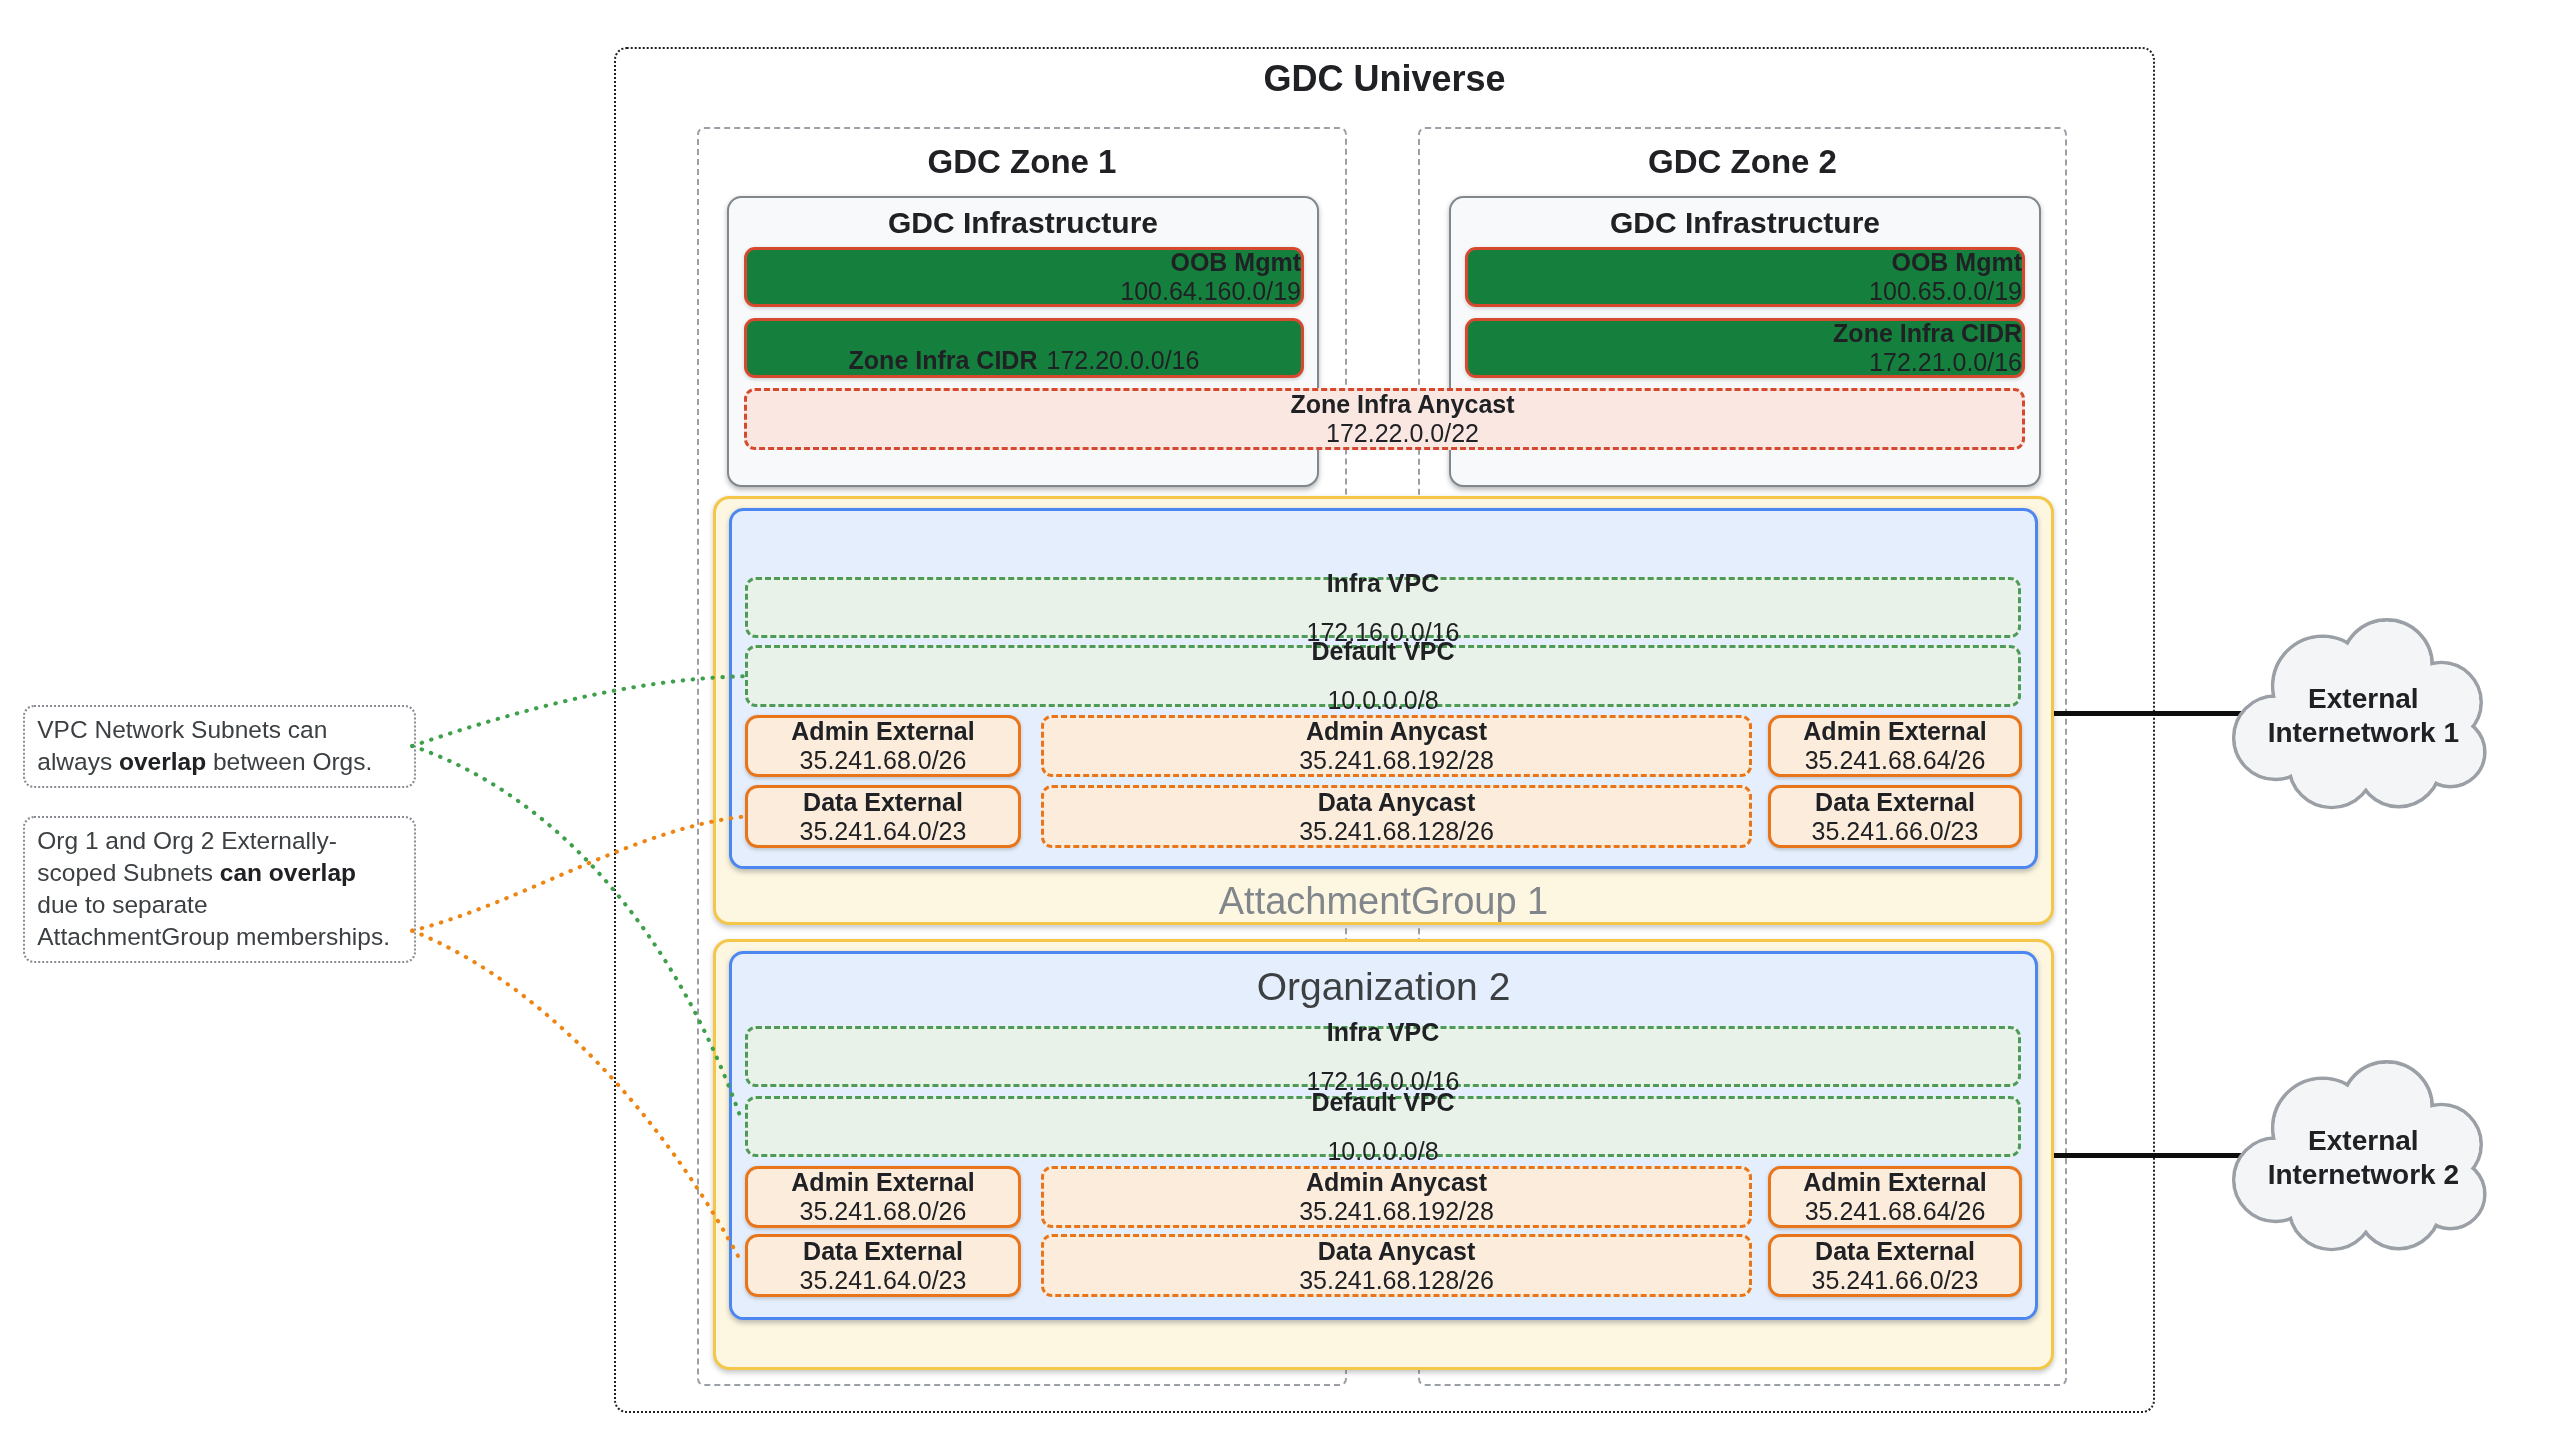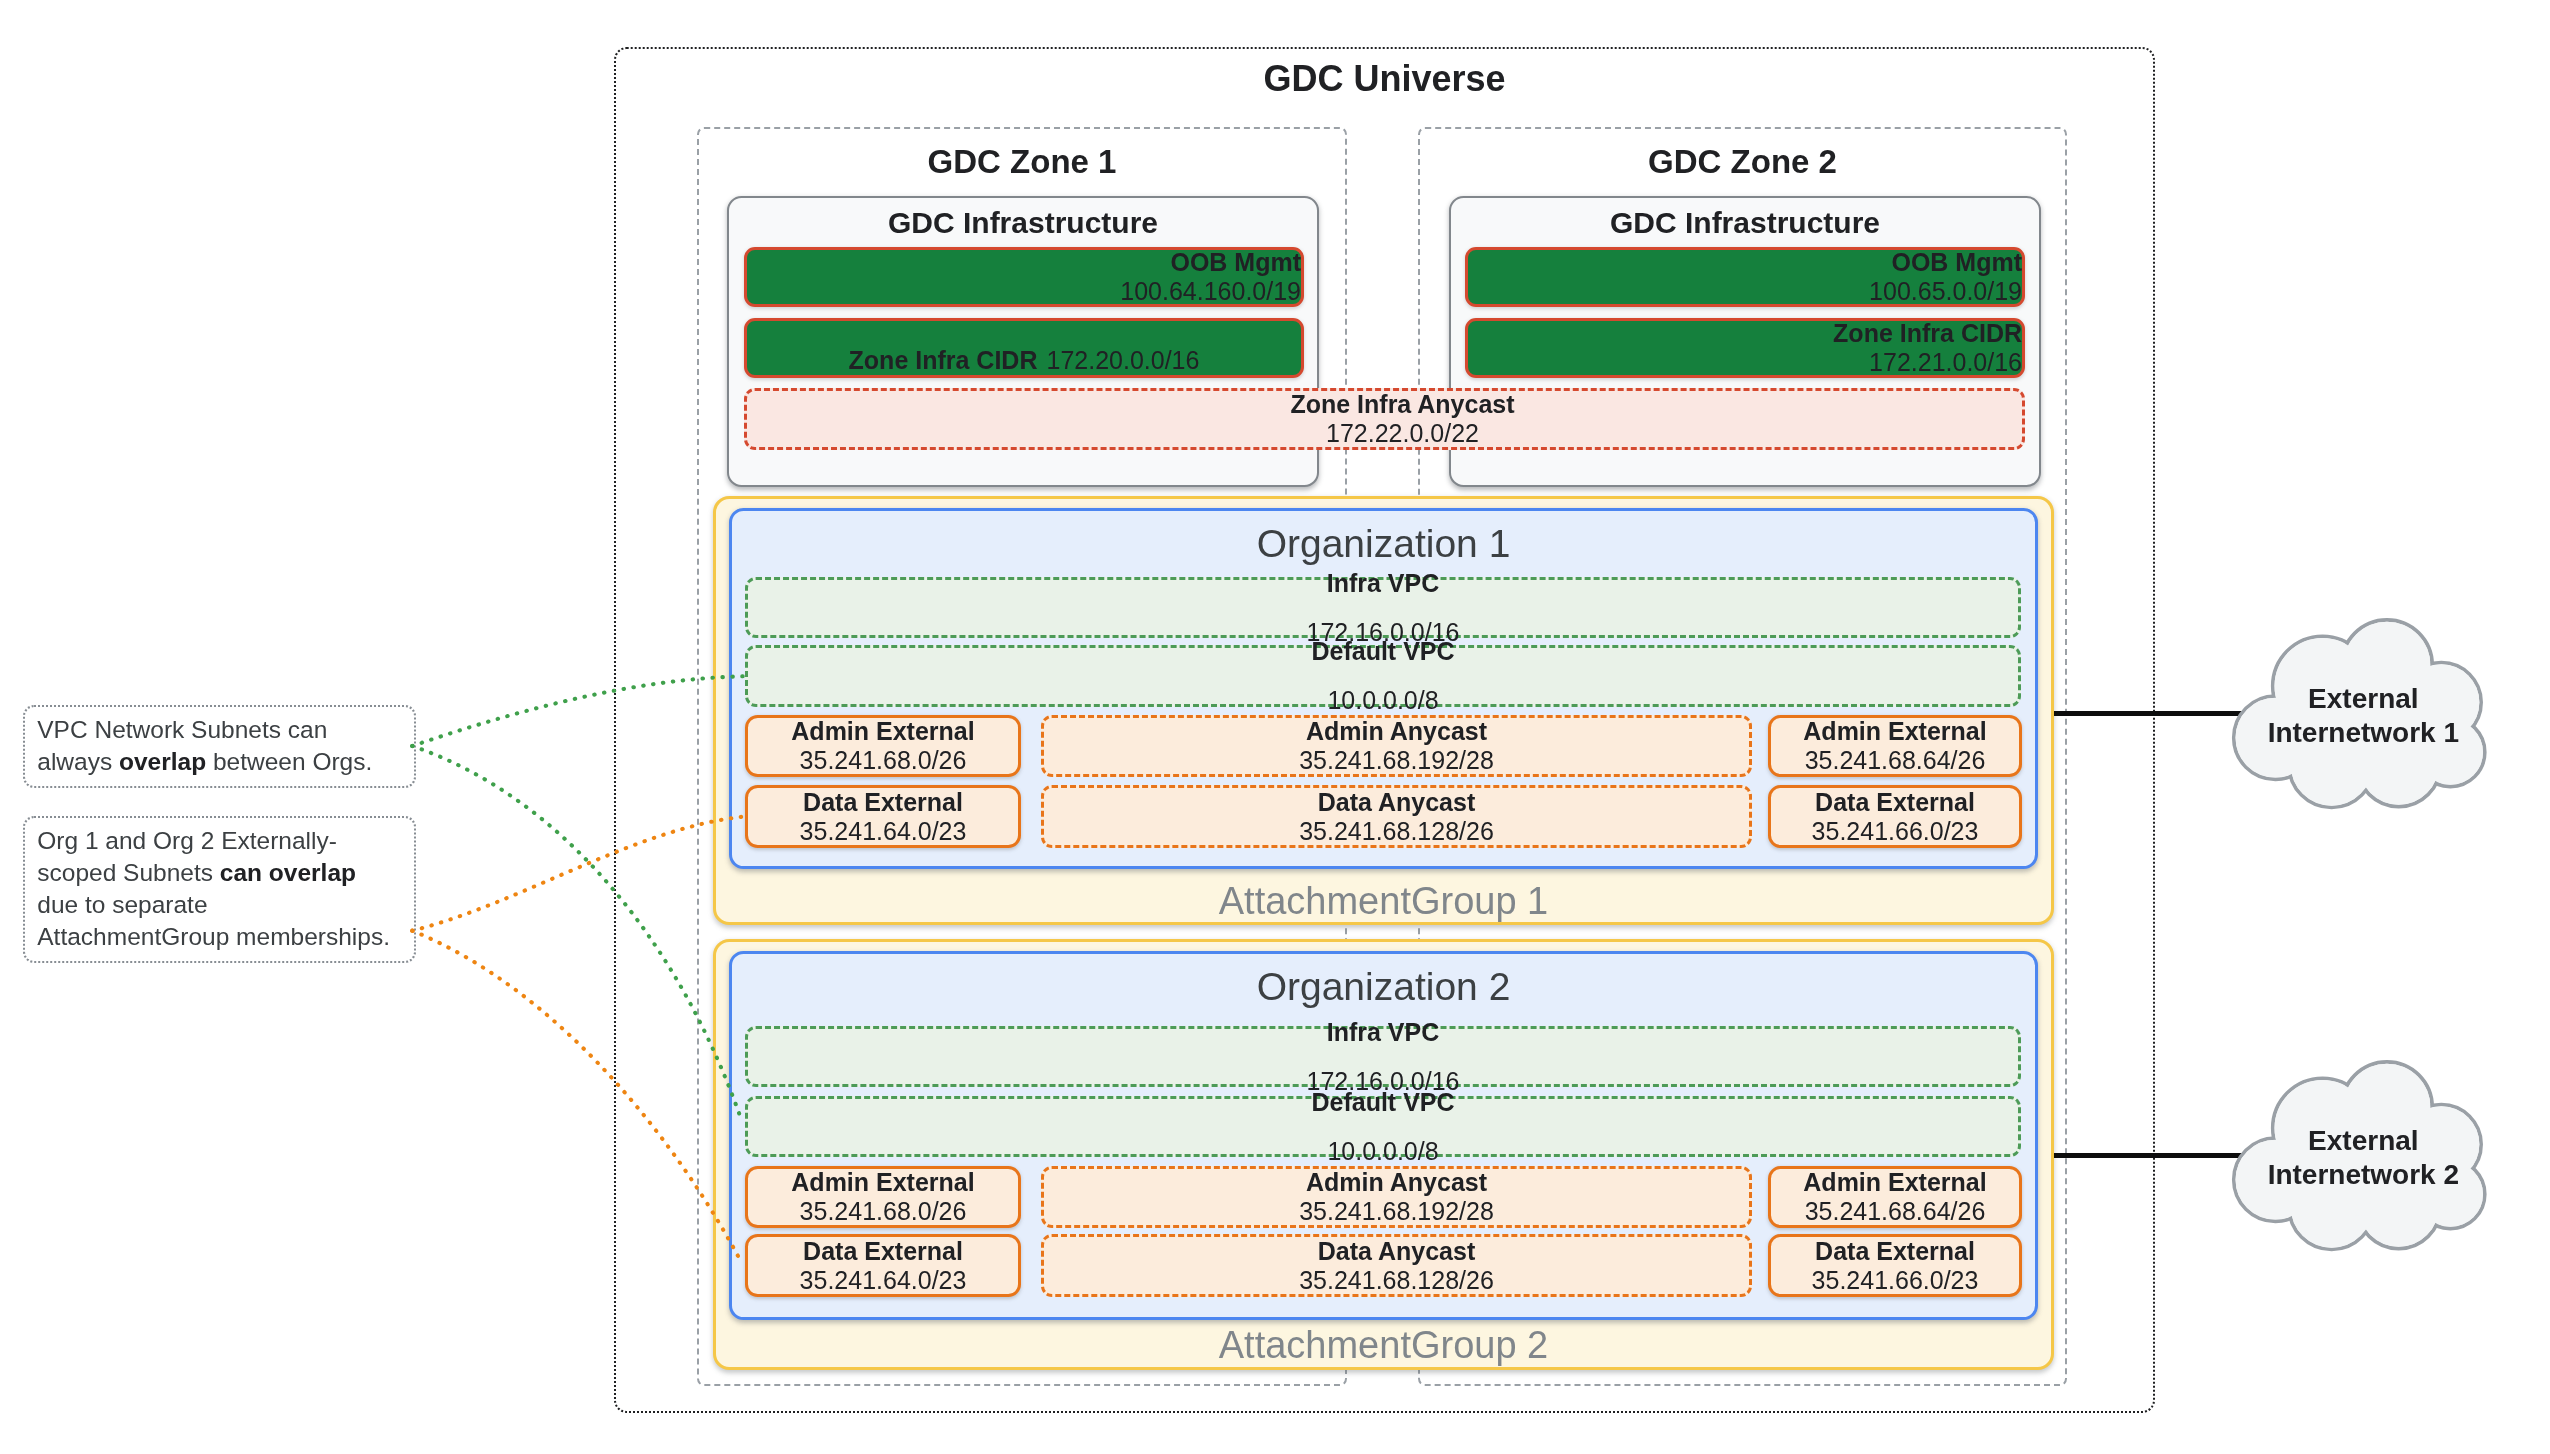--- a/index.html
+++ b/index.html
@@ -93,21 +93,20 @@
     <span class="v">172.21.0.0/16</span>
   </div>
 
   <div class="abs ctr pill red-dashed" style="left:744px; top:388px; width:1281px; height:62px;">
     <span class="b">Zone Infra Anycast</span>
     <span class="v">172.22.0.0/22</span>
   </div>
 
   <div class="abs ag" style="left:713px; top:496px; width:1341px; height:429px;"></div>
   <div class="abs org" style="left:729px; top:508px; width:1309px; height:361px;"></div>
-  <div class="abs org-title" style="left:729px; top:522px; width:1309px;">Organization 1</div>
 
   <div class="abs ctr pill green-dashed" style="left:745px; top:577px; width:1276px; height:61px;">
     <span class="b">Infra VPC</span>
     <span class="v">172.16.0.0/16</span>
   </div>
   <div class="abs ctr pill green-dashed" style="left:745px; top:645px; width:1276px; height:62px;">
     <span class="b">Default VPC</span>
     <span class="v">10.0.0.0/8</span>
   </div>
 
@@ -171,21 +170,20 @@
   </div>
   <div class="abs ctr pill orange-dashed" style="left:1041px; top:1234px; width:711px; height:63px;">
     <span class="b">Data Anycast</span>
     <span class="v">35.241.68.128/26</span>
   </div>
   <div class="abs ctr pill orange-solid" style="left:1768px; top:1234px; width:254px; height:63px;">
     <span class="b">Data External</span>
     <span class="v">35.241.66.0/23</span>
   </div>
 
-  <div class="abs ag-label" style="left:713px; top:1324px; width:1341px;">AttachmentGroup 2</div>
 
   <div class="abs note" style="left:22.6px; top:705px; width:393px; height:83px;">
     <span>VPC Network Subnets can always </span><span class="b">overlap</span><span> between Orgs.</span>
   </div>
   <div class="abs note" style="left:22.6px; top:816px; width:393px; height:147px;">
     <span>Org 1 and Org 2 Externally-scoped Subnets </span><span class="b">can overlap</span><span> due to separate AttachmentGroup memberships.</span>
   </div>
 
   <div class="abs hline" style="left:2054px; top:711px; width:190px; height:4.5px;"></div>
   <div class="abs hline" style="left:2054px; top:1153px; width:190px; height:4.5px;"></div>

